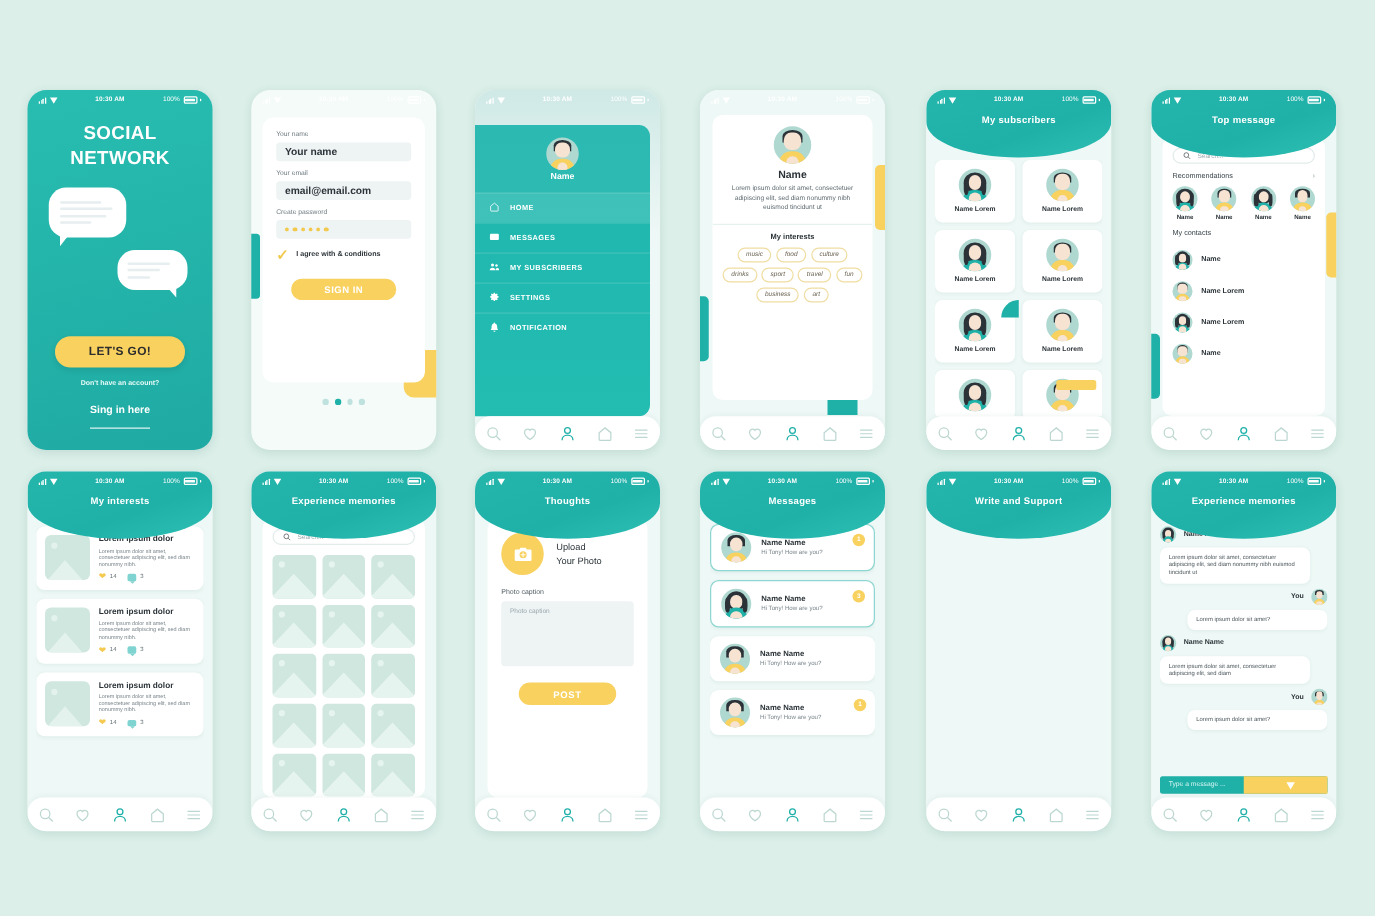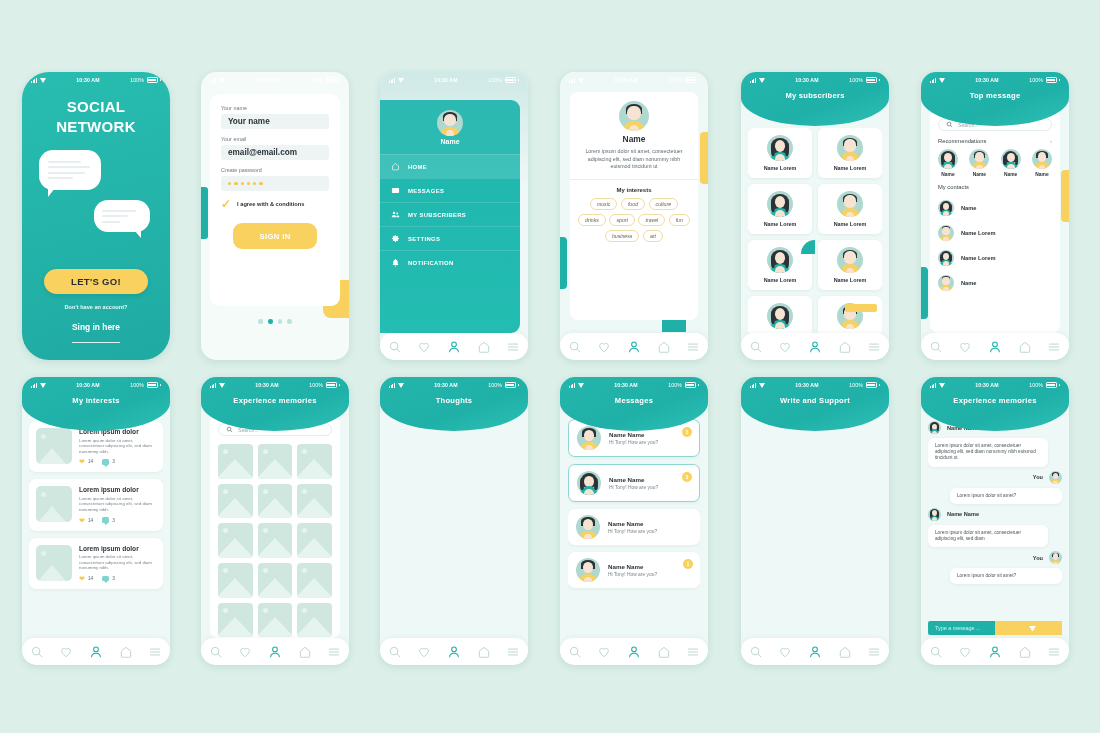--- a/index.html
+++ b/index.html
@@ -102,21 +102,21 @@
     background:#fff; border-radius:9px; padding:11px 11px 0; z-index:3;}
   .fld-lbl { font-size:5.4px; color:#6f7b80; margin-bottom:3px; }
   .fld { height:15px; background:#eef3f4; border-radius:3px; display:flex;
     align-items:center; padding:0 7px; font-size:8.2px; font-weight:700;
     color:#2b3338; margin-bottom:7px; }
   .dots-pw { display:flex; gap:3px; }
   .dots-pw i { width:3.3px; height:3.3px; border-radius:50%; background:#f2c94c; display:block;}
   .agree { display:flex; align-items:center; gap:6px; margin-top:7px; }
   .chk { color:#f2c94c; font-size:12px; font-weight:700; line-height:1; }
   .agree-txt { font-size:5.7px; font-weight:700; color:#2b3338; }
-  .btn-signin { margin:13px auto 0; width:84px; height:26px; background:#f8d15f;
+  .btn-signin { margin:13px auto 0; width:84px; height:17px; background:#f8d15f;
     border-radius:9px; display:flex; align-items:center; justify-content:center;
     color:#fff; font-size:7.6px; font-weight:700; letter-spacing:.4px; }
   .pager { position:absolute; bottom:36px; left:0; right:0; display:flex;
     justify-content:center; gap:5px; z-index:4;}
   .pager i { width:4.6px;height:4.6px;border-radius:50%;background:#bfe2de;display:block;}
   .pager i.on { background:#1fb0a8; }
 
   
   .s3-drawer { position:absolute; top:28px; left:0; right:8px; bottom:27px;
     background:linear-gradient(180deg,#1eb5ad 0%,#24bdb2 100%);
@@ -250,21 +250,21 @@
     z-index:6;}
   .chat-input span { flex:1; padding-left:7px; color:#d6f5f1; font-size:5.4px;}
   .send-btn { width:19px; height:14px; background:#f8d15f; display:flex;
     align-items:center; justify-content:center; }
   .send-btn svg { width:9px;height:9px;color:#fff;}
 </style>
 </head>
 <body>
 
 <div class="canvas">
-    <div class="phone s1" style="left: 22px; top: 72px; border-radius: 27px;">
+    <div class="phone s1" style="left: 22px; top: 72px;">
       <div class="phone-inner">
   <div class="statusbar">
     <div class="sb-left">
       <span class="bars">
               <i></i>
               <i></i>
               <i></i>
               <i></i>
             </span>
       <span class="wifi"></span>
@@ -1034,20 +1034,38 @@
       <span class="wifi"></span>
     </div>
     <div class="sb-mid">10:30 AM</div>
     <div class="sb-right">
       <span>100%</span>
       <span class="batt"></span>
       <span class="batt-tip"></span>
     </div>
   </div>
         </div>
+  <div class="s9-card">
+    <div class="upl">
+      <div class="cam-circle">
+              <svg viewBox="0 0 24 24" fill="currentColor">
+                <path d="M9 4.5h6l1.2 2H20a1.5 1.5 0 0 1 1.5 1.5v10A1.5 1.5 0 0 1 20 19.5H4A1.5 1.5 0 0 1 2.5 18V8A1.5 1.5 0 0 1 4 6.5h3.8z"></path>
+                <circle cx="12" cy="12.5" r="4" fill="#f8d15f"></circle>
+                <path d="M12 10.2v4.6M9.7 12.5h4.6" stroke="#fff" stroke-width="1.1" stroke-linecap="round"></path>
+              </svg>
+            </div>
+      <div class="upl-txt">
+        <div>Upload</div>
+        <div>Your Photo</div>
+      </div>
+    </div>
+    <div class="cap-lbl">Photo caption</div>
+    <div class="cap-box">Photo caption</div>
+    <div class="btn-post">POST</div>
+  </div>
   <div class="btmnav">
           <div class="nv ">
             <svg viewBox="0 0 24 24" fill="none" stroke="currentColor" stroke-width="1.7">
               <circle cx="10.5" cy="10.5" r="6.5"></circle>
               <line x1="15.5" y1="15.5" x2="21" y2="21"></line>
             </svg>
           </div>
           <div class="nv ">
             <svg viewBox="0 0 24 24" fill="none" stroke="currentColor" stroke-width="1.7">
               <path d="M12 20s-7.5-4.9-7.5-10A4.2 4.2 0 0 1 12 7.4 4.2 4.2 0 0 1 19.5 10c0 5.1-7.5 10-7.5 10z"></path>

